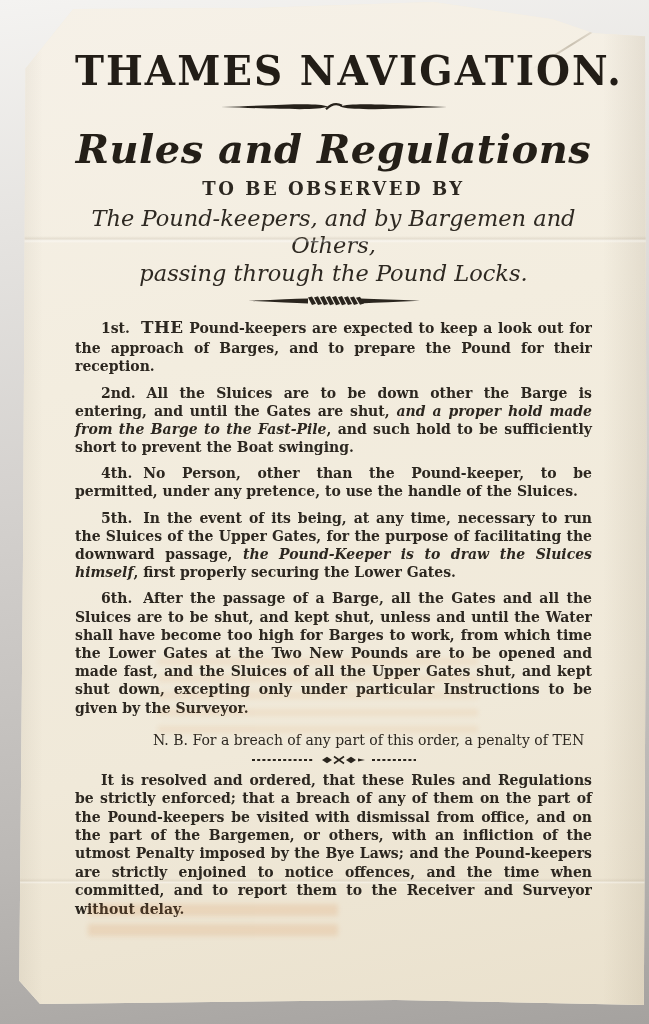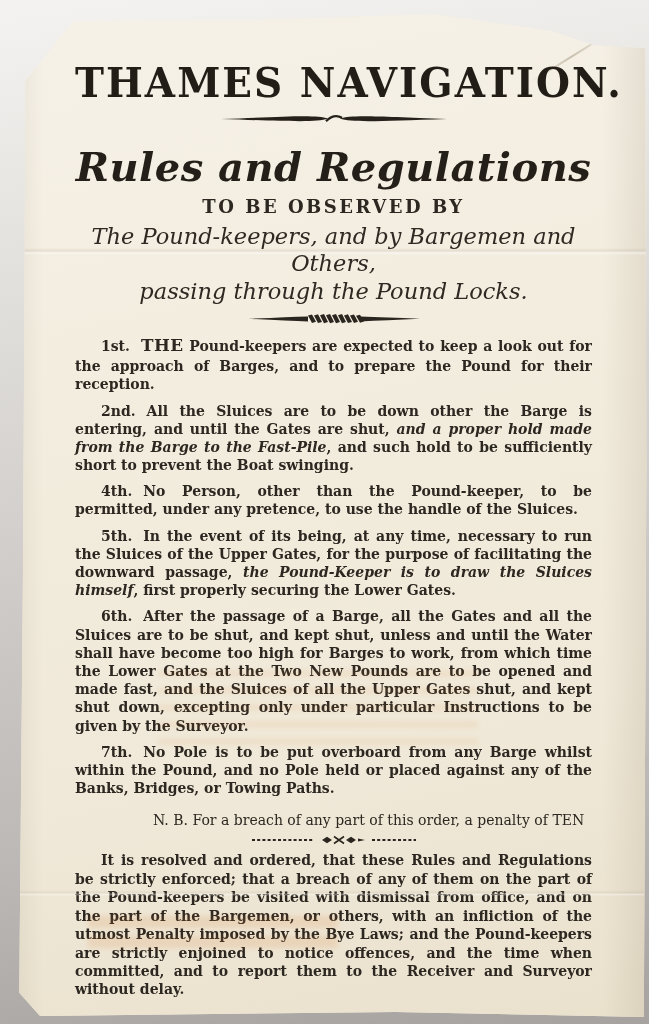--- a/index.html
+++ b/index.html
@@ -6,21 +6,21 @@
   body {
     width: 649px; height: 1024px; overflow: hidden;
     font-family: "DejaVu Serif", serif;
     background: #aeaba8;
   }
   .scene {
     position: relative; width: 649px; height: 1024px;
     background: linear-gradient(172deg, #f4f3f1 0%, #e6e4e1 20%, #d2cfcc 48%, #bbb8b5 78%, #a5a29f 100%);
   }
   .paper {
-    position: absolute; left: 18px; top: 12px; width: 629px; height: 1007px;
+    position: absolute; left: 18px; top: 0; width: 629px; height: 1007px;
     box-sizing: border-box;
     padding: 46px 55px 0 57px;
     background:
       linear-gradient(90deg, rgba(90,75,55,.07) 0%, rgba(0,0,0,0) 4%, rgba(0,0,0,0) 93%, rgba(110,95,70,.12) 100%),
       linear-gradient(168deg, #f6f1e8 0%, #f3edDF 35%, #f0e9d9 70%, #eae1cd 100%);
     background-color: #f2ecdf;
     clip-path: polygon(1.2% 6.8%, 8.8% 0.9%, 38% 0.8%, 66% 0.2%, 85% 1.9%, 91.5% 3.3%, 99.7% 3.6%, 99.9% 45%, 99.5% 99.8%, 60% 99.3%, 3.5% 99.7%, 0.2% 97.4%, 0.8% 55%);
     color: #2c2720;
     overflow: hidden;
   }
@@ -42,21 +42,21 @@
   
   .masthead { text-align: center; }
   .doc-title {
     margin: 0; font-size: 39px; font-weight: 700; letter-spacing: 2px;
     color: #221d17; white-space: nowrap;
     transform: scaleY(1.06); transform-origin: top center;
   }
   .rule-svg { display: block; margin: 0 auto; }
   .spear-wrap { margin-top: 7px; }
   .doc-subtitle {
-    margin: 16px 0 0; font-size: 40px; font-weight: 700; font-style: italic;
+    margin: 10px 0 0; font-size: 40px; font-weight: 700; font-style: italic;
     color: #241f18; white-space: nowrap; letter-spacing: 0.5px;
   }
   .observed-by {
     margin-top: 6px; font-size: 18px; font-weight: 700; letter-spacing: 2.5px;
     color: #2c2720;
   }
   .audience { font-style: italic; font-size: 22.5px; font-weight: 400; color: #2e2922; line-height: 1.22; }
   .audience-1 { margin-top: 6px; }
   .rope-wrap { margin-top: 7px; margin-bottom: 10px; }
 
@@ -128,21 +128,20 @@
         </svg>
       </div>
     </header>
 
     <main class="rules" id="rules-list">
         <p class="rule"><span class="rule-num">1st.</span><span class="seg-caps">THE</span><span class="seg-normal"> Pound-keepers are expected to keep a look out for the approach of Barges, and to prepare the Pound for their reception.</span></p>
         <p class="rule"><span class="rule-num">2nd.</span><span class="seg-normal">All the Sluices are to be down other the Barge is entering, and until the Gates are shut, </span><span class="seg-italic">and a proper hold made from the Barge to the Fast-Pile</span><span class="seg-normal">, and such hold to be sufficiently short to prevent the Boat swinging.</span></p>
         <p class="rule"><span class="rule-num">4th.</span><span class="seg-normal">No Person, other than the Pound-keeper, to be permitted, under any pretence, to use the handle of the Sluices.</span></p>
         <p class="rule"><span class="rule-num">5th.</span><span class="seg-normal">In the event of its being, at any time, necessary to run the Sluices of the Upper Gates, for the purpose of facilitating the downward passage, </span><span class="seg-italic">the Pound-Keeper is to draw the Sluices himself</span><span class="seg-normal">, first properly securing the Lower Gates.</span></p>
         <p class="rule"><span class="rule-num">6th.</span><span class="seg-normal">After the passage of a Barge, all the Gates and all the Sluices are to be shut, and kept shut, unless and until the Water shall have become too high for Barges to work, from which time the Lower Gates at the Two New Pounds are to be opened and made fast, and the Sluices of all the Upper Gates shut, and kept shut down, excepting only under particular Instructions to be given by the Surveyor.</span></p>
-        <p class="rule"><span class="rule-num">7th.</span><span class="seg-normal">No Pole is to be put overboard from any Barge whilst within the Pound, and no Pole held or placed against any of the Banks, Bridges, or Towing Paths.</span></p>
       </main>
 
     <div class="nb">
       <div class="nb-line1">N. B.   For a breach of any part of this order, a penalty of TEN</div>
     </div>
 
     <div class="orn-wrap">
       <svg class="rule-svg" width="172" height="10" viewBox="0 0 172 10">
         <line x1="4" y1="5" x2="66" y2="5" stroke="#2a251e" stroke-width="1.8" stroke-dasharray="3,2.2"></line>
         <polygon points="74,5 79,1.8 84,5 79,8.2" fill="#2a251e"></polygon>

